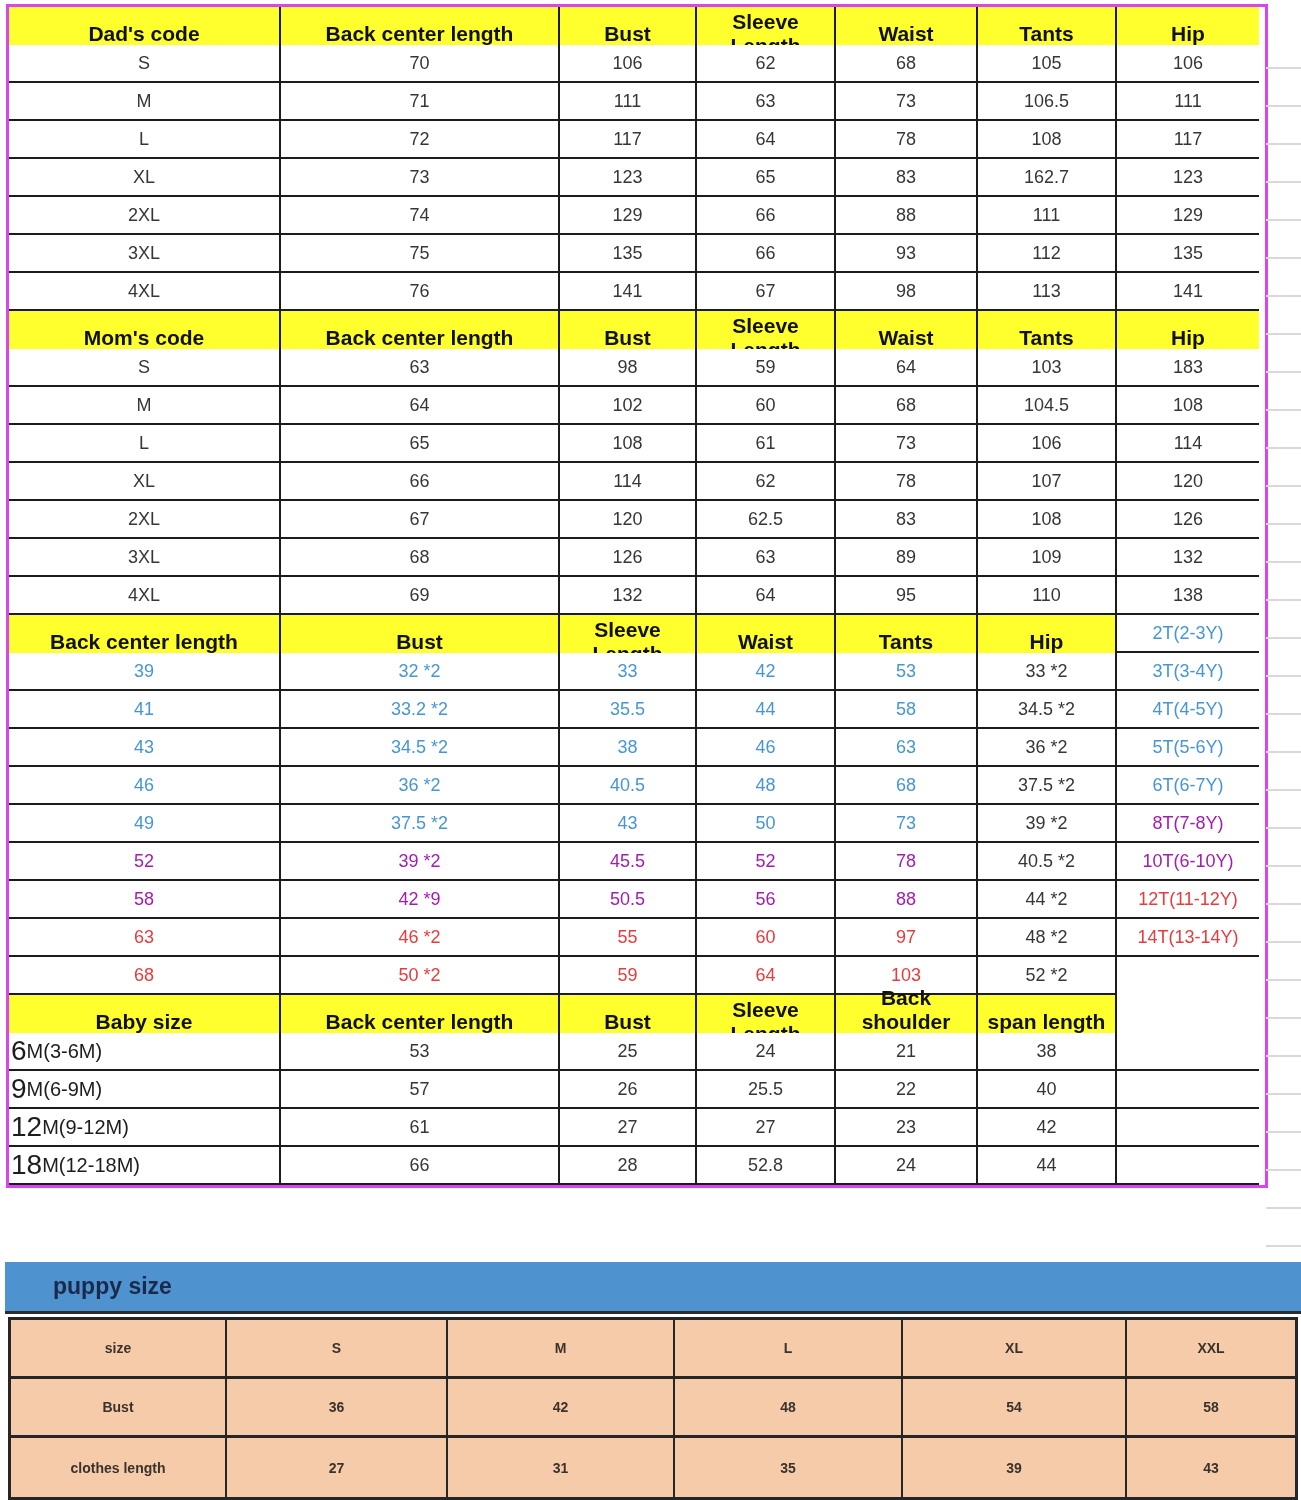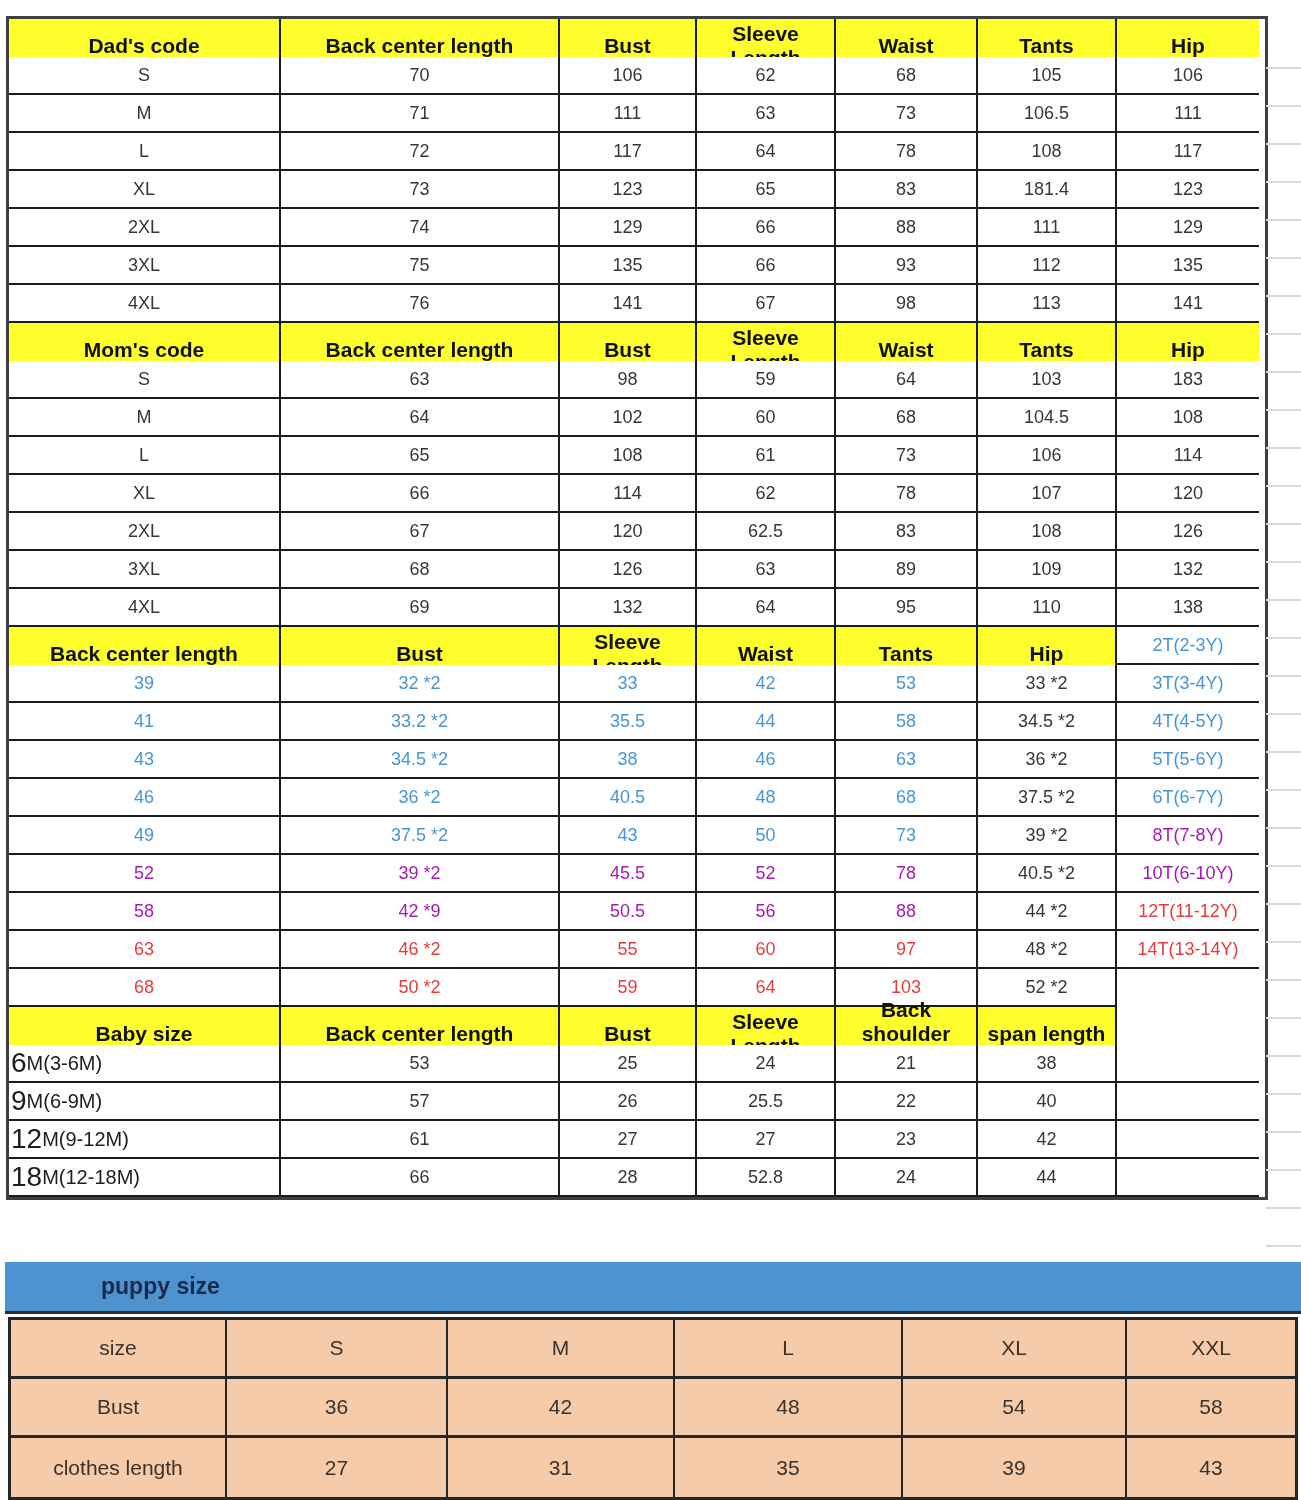--- a/index.html
+++ b/index.html
@@ -2,22 +2,22 @@
 <html><head>
 <meta charset="utf-8">
 <style>
   html,body{margin:0;padding:0;background:#ffffff;}
   .screen{
     position:relative; width:1301px; height:1500px; background:#ffffff;
     font-family:"Liberation Sans","DejaVu Sans",sans-serif; overflow:hidden;
   }
   
   #size-tables{
-    position:absolute; left:6px; top:16px; width:1256px;
-    border:3px solid #404040;
+    position:absolute; left:6px; top:4px; width:1256px;
+    border:3px solid #d946ef;
   }
   .sizegrid{
     display:grid;
     grid-template-columns:272px 279px 137px 139px 142px 139px 142px;
   }
   .sizegrid{grid-auto-rows:38px;}
   .sizegrid .hdr{height:56px;}
   .cell{
     box-sizing:border-box;
     display:flex; align-items:center; justify-content:center;
@@ -40,36 +40,36 @@
   
   .right-strip{
     position:absolute; left:1266px; top:8px; width:35px; height:1250px;
     background:repeating-linear-gradient(to bottom,transparent 0 36px,#d9d9d9 36px 38px);
     background-position:0 23px;
   }
   
   .puppy-band{
     position:absolute; left:5px; top:1262px; width:1296px; height:52px;
     background:#4e93cf; border-bottom:3px solid #2e2e2e;
-    display:flex; align-items:center; padding-left:96px; box-sizing:border-box;
+    display:flex; align-items:center; padding-left:48px; box-sizing:border-box;
     font-size:23px; font-weight:bold; color:#1b2a4a;
   }
   #puppy-grid{
     position:absolute; left:8px; top:1317px; width:1290px; height:183px;
     border:3px solid #262626; box-sizing:border-box;
     display:grid;
     grid-template-columns:216px 221px 227px 228px 224px auto;
     grid-template-rows:repeat(3,1fr);
     background:#f6cba9;
   }
   .pcell{
     box-sizing:border-box;
     display:flex; align-items:center; justify-content:center;
     border-right:2px solid #262626; border-bottom:3px solid #262626;
-    font-size:21px; font-weight:normal; color:#3a322c; background:#f6cba9;
+    font-size:14px; font-weight:bold; color:#3a322c; background:#f6cba9;
   }
   .pcell:nth-child(6n){border-right:none;}
   .pcell:nth-child(n+13){border-bottom:none;}
 </style>
 </head>
 <body>
 
 <div class="screen">
   <div id="size-tables">
       <div class="sizegrid">
@@ -100,21 +100,21 @@
         <div class="cell val c-black">117</div>
         <div class="cell val c-black">64</div>
         <div class="cell val c-black">78</div>
         <div class="cell val c-black">108</div>
         <div class="cell val c-black">117</div>
         <div class="cell val c-black">XL</div>
         <div class="cell val c-black">73</div>
         <div class="cell val c-black">123</div>
         <div class="cell val c-black">65</div>
         <div class="cell val c-black">83</div>
-        <div class="cell val c-black">181.4</div>
+        <div class="cell val c-black">162.7</div>
         <div class="cell val c-black">123</div>
         <div class="cell val c-black">2XL</div>
         <div class="cell val c-black">74</div>
         <div class="cell val c-black">129</div>
         <div class="cell val c-black">66</div>
         <div class="cell val c-black">88</div>
         <div class="cell val c-black">111</div>
         <div class="cell val c-black">129</div>
         <div class="cell val c-black">3XL</div>
         <div class="cell val c-black">75</div>

